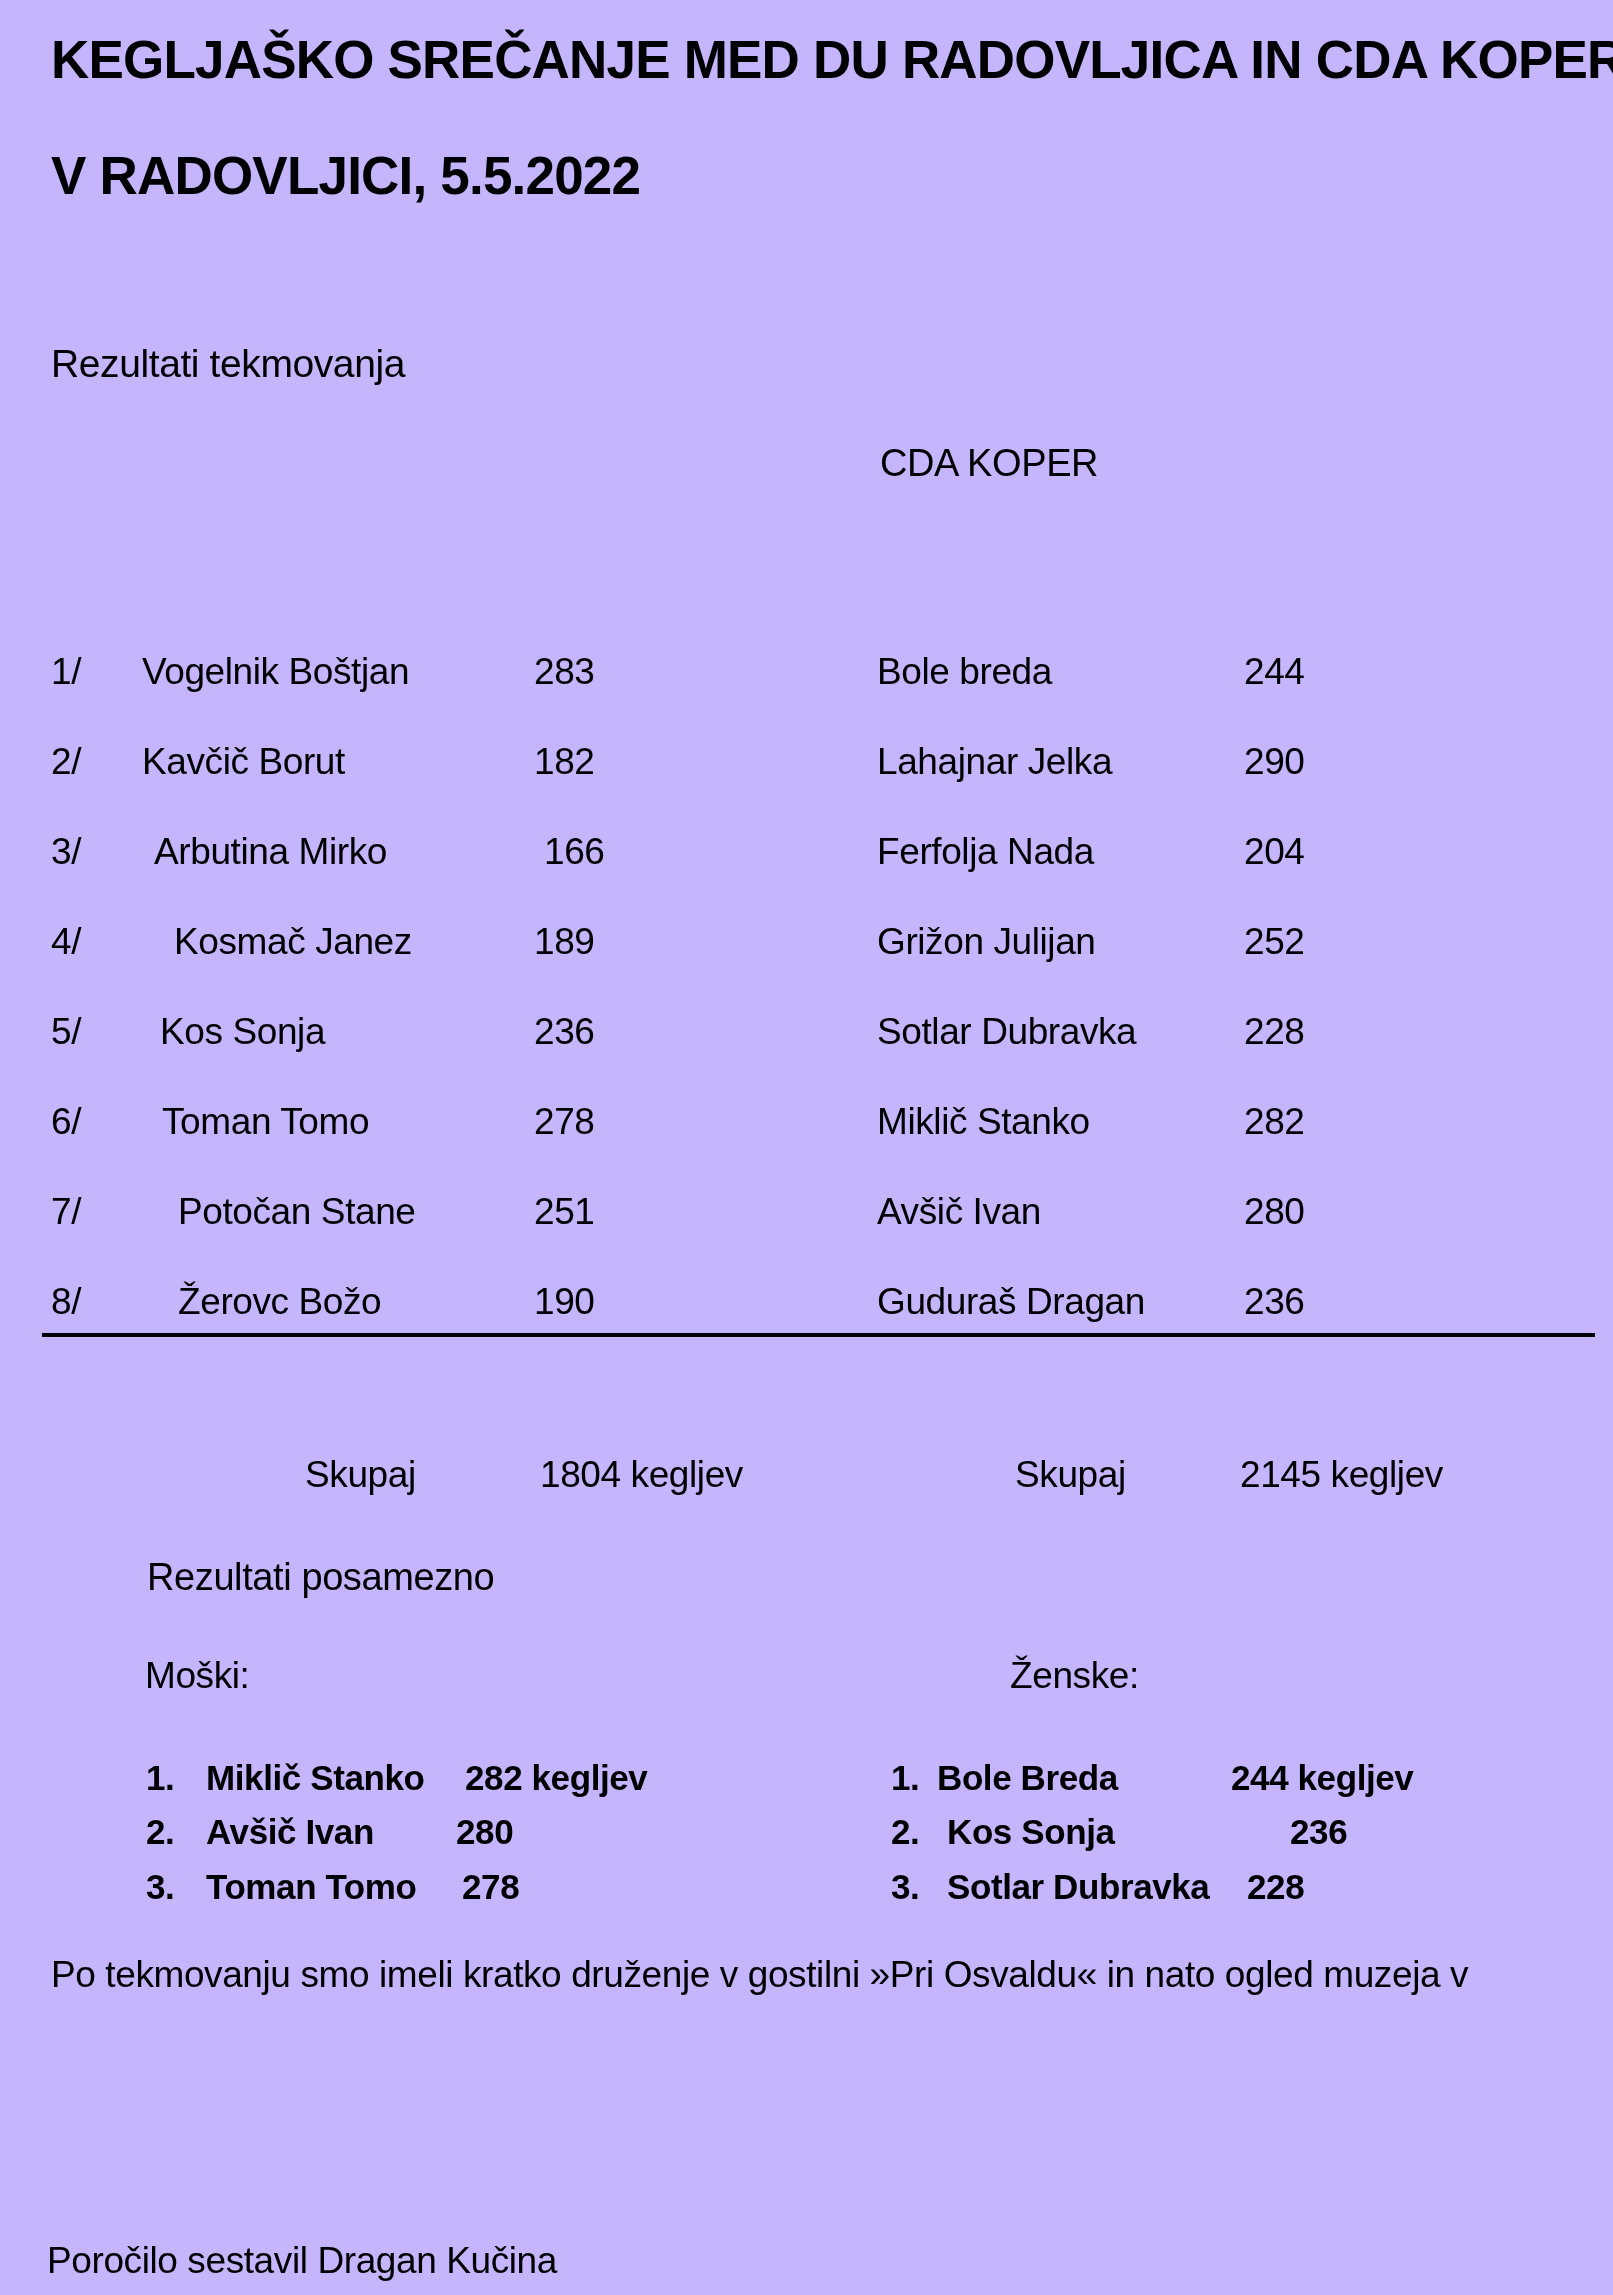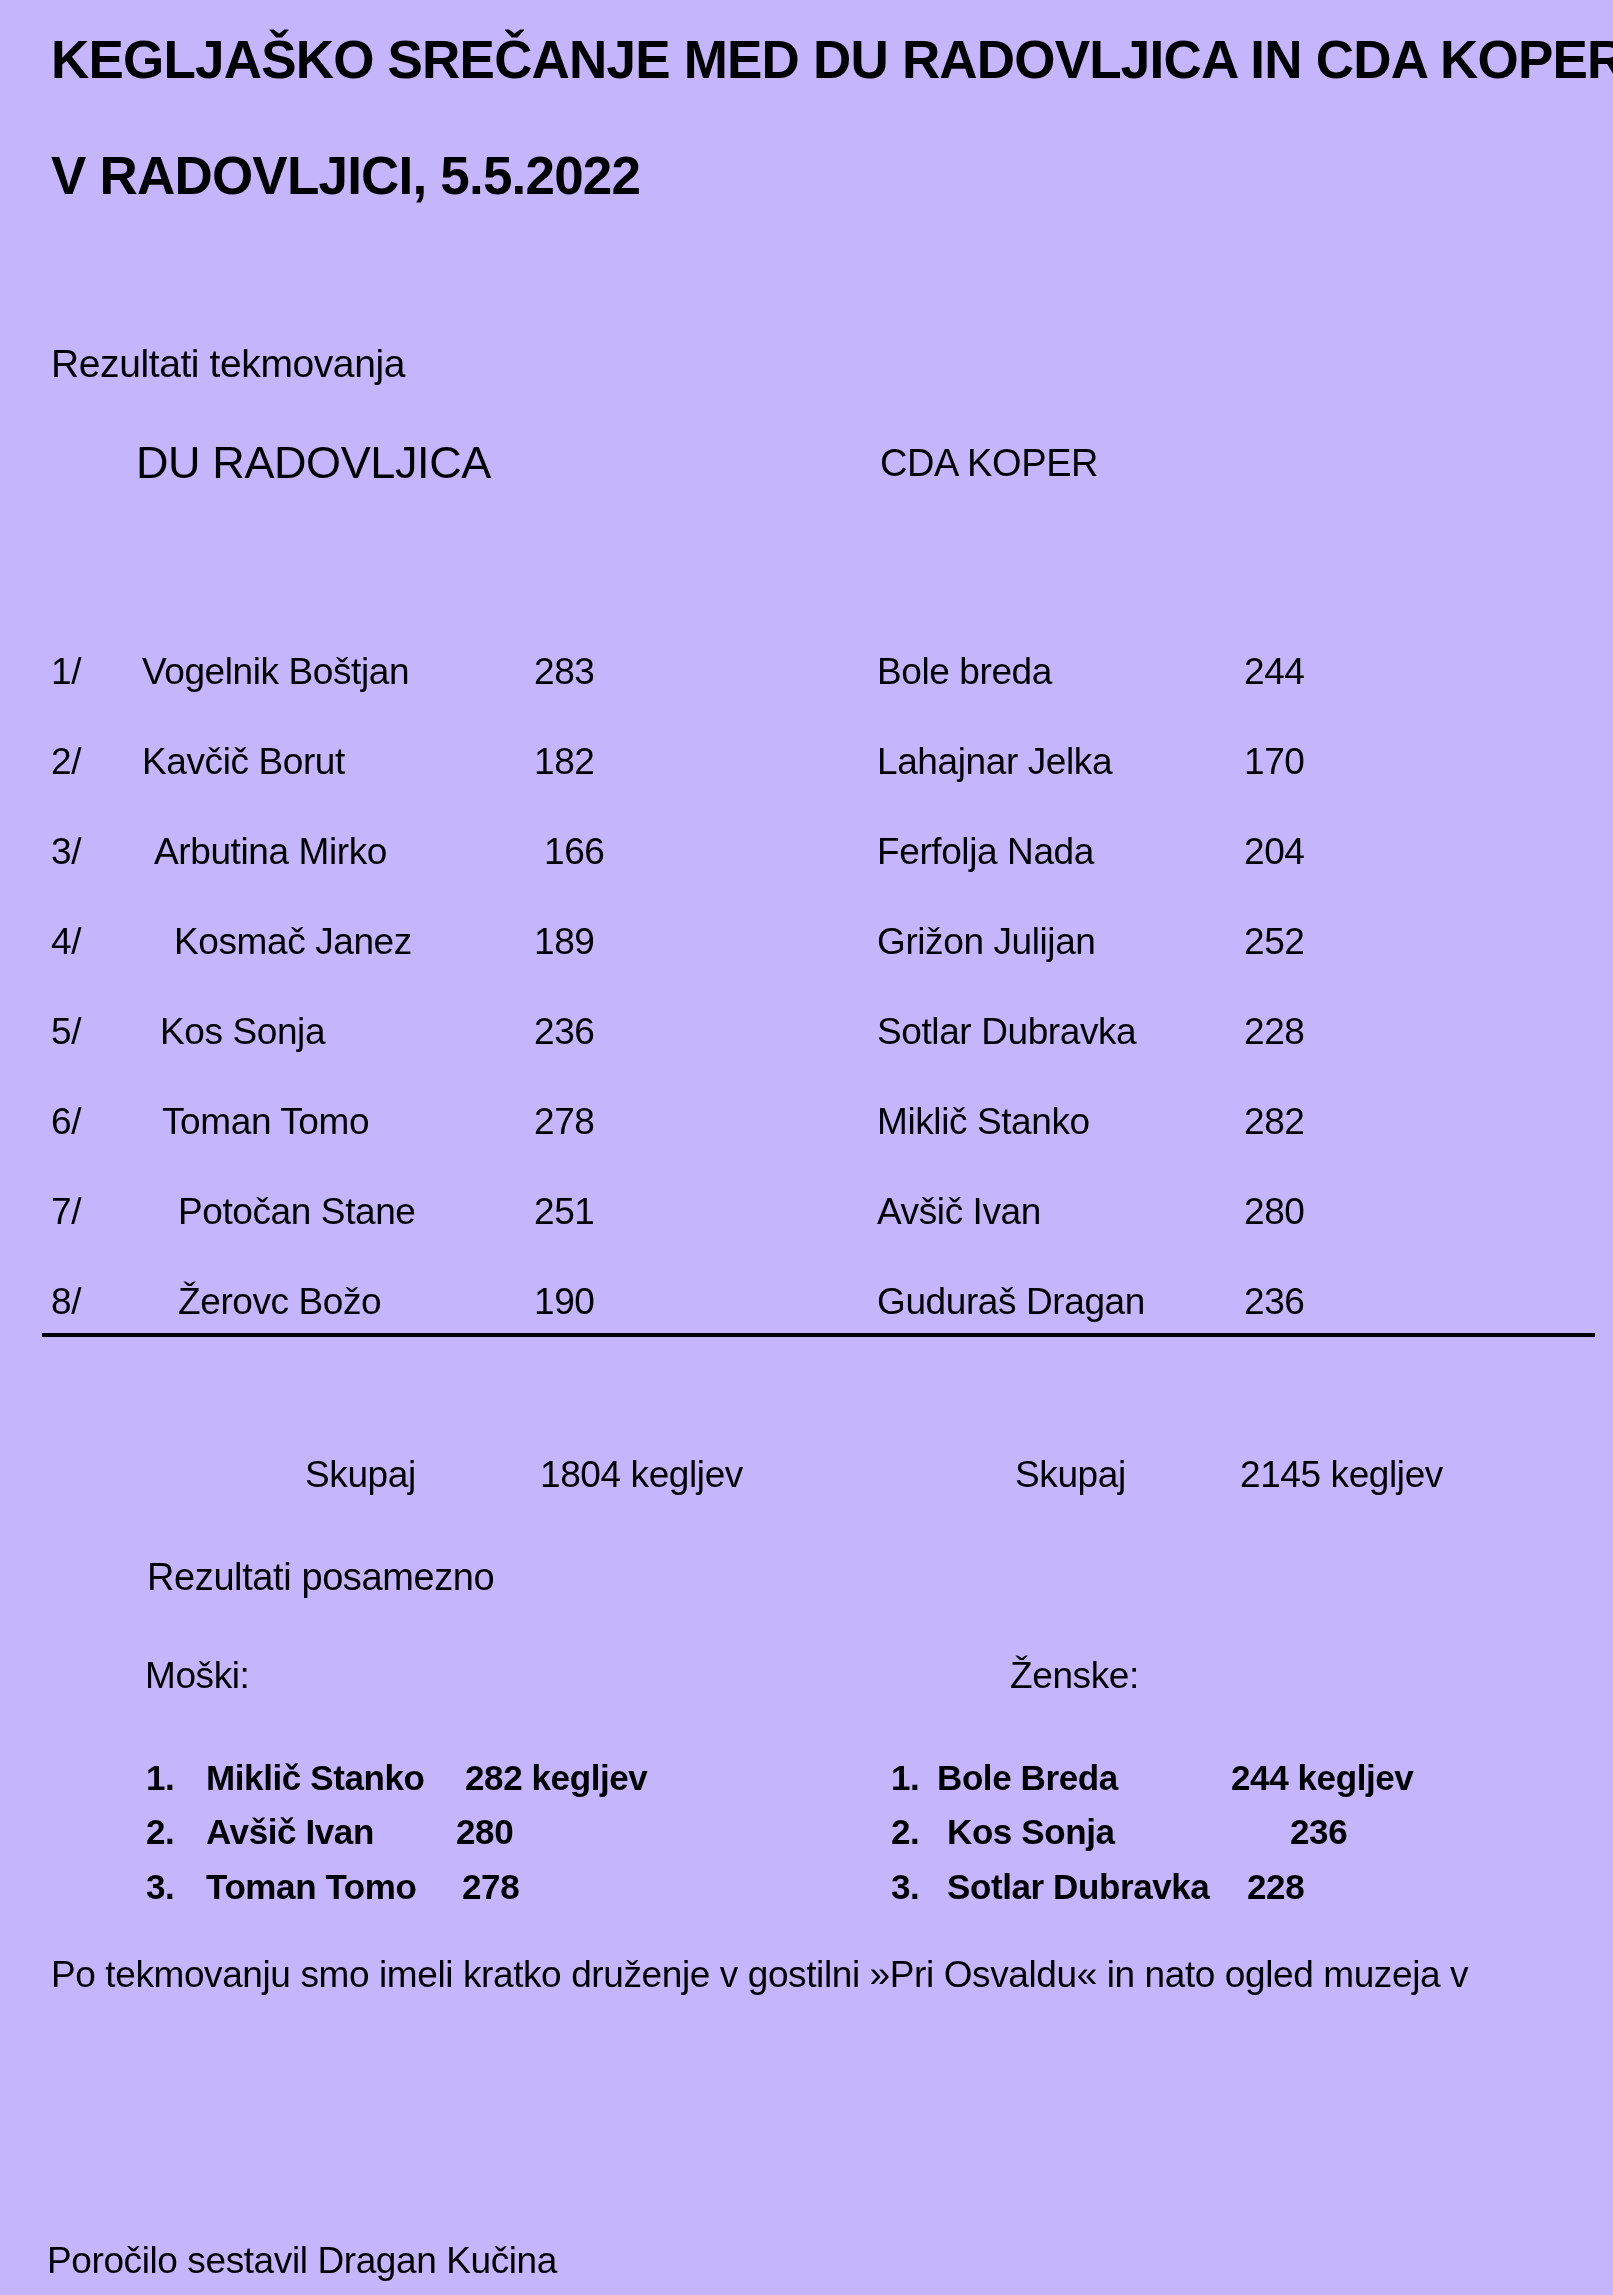--- a/index.html
+++ b/index.html
@@ -95,36 +95,35 @@
 
 <div class="page">
 
   <div class="abs title">
     <div>KEGLJAŠKO SREČANJE MED DU RADOVLJICA IN CDA KOPER</div>
     <div>V RADOVLJICI, 5.5.2022</div>
   </div>
 
   <div class="abs results-heading">Rezultati tekmovanja</div>
 
-  <div class="abs team-left">DU RADOVLJICA</div>
   <div class="abs team-right">CDA KOPER</div>
 
   <div class="match-row row-1">
     <span class="cell rank">1/</span>
     <span class="cell lname">Vogelnik Boštjan</span>
     <span class="cell lscore">283</span>
     <span class="cell rname">Bole breda</span>
     <span class="cell rscore">244</span>
   </div>
   <div class="match-row row-2">
     <span class="cell rank">2/</span>
     <span class="cell lname">Kavčič Borut</span>
     <span class="cell lscore">182</span>
     <span class="cell rname">Lahajnar Jelka</span>
-    <span class="cell rscore">170</span>
+    <span class="cell rscore">290</span>
   </div>
   <div class="match-row row-3">
     <span class="cell rank">3/</span>
     <span class="cell lname">Arbutina Mirko</span>
     <span class="cell lscore">166</span>
     <span class="cell rname">Ferfolja Nada</span>
     <span class="cell rscore">204</span>
   </div>
   <div class="match-row row-4">
     <span class="cell rank">4/</span>

